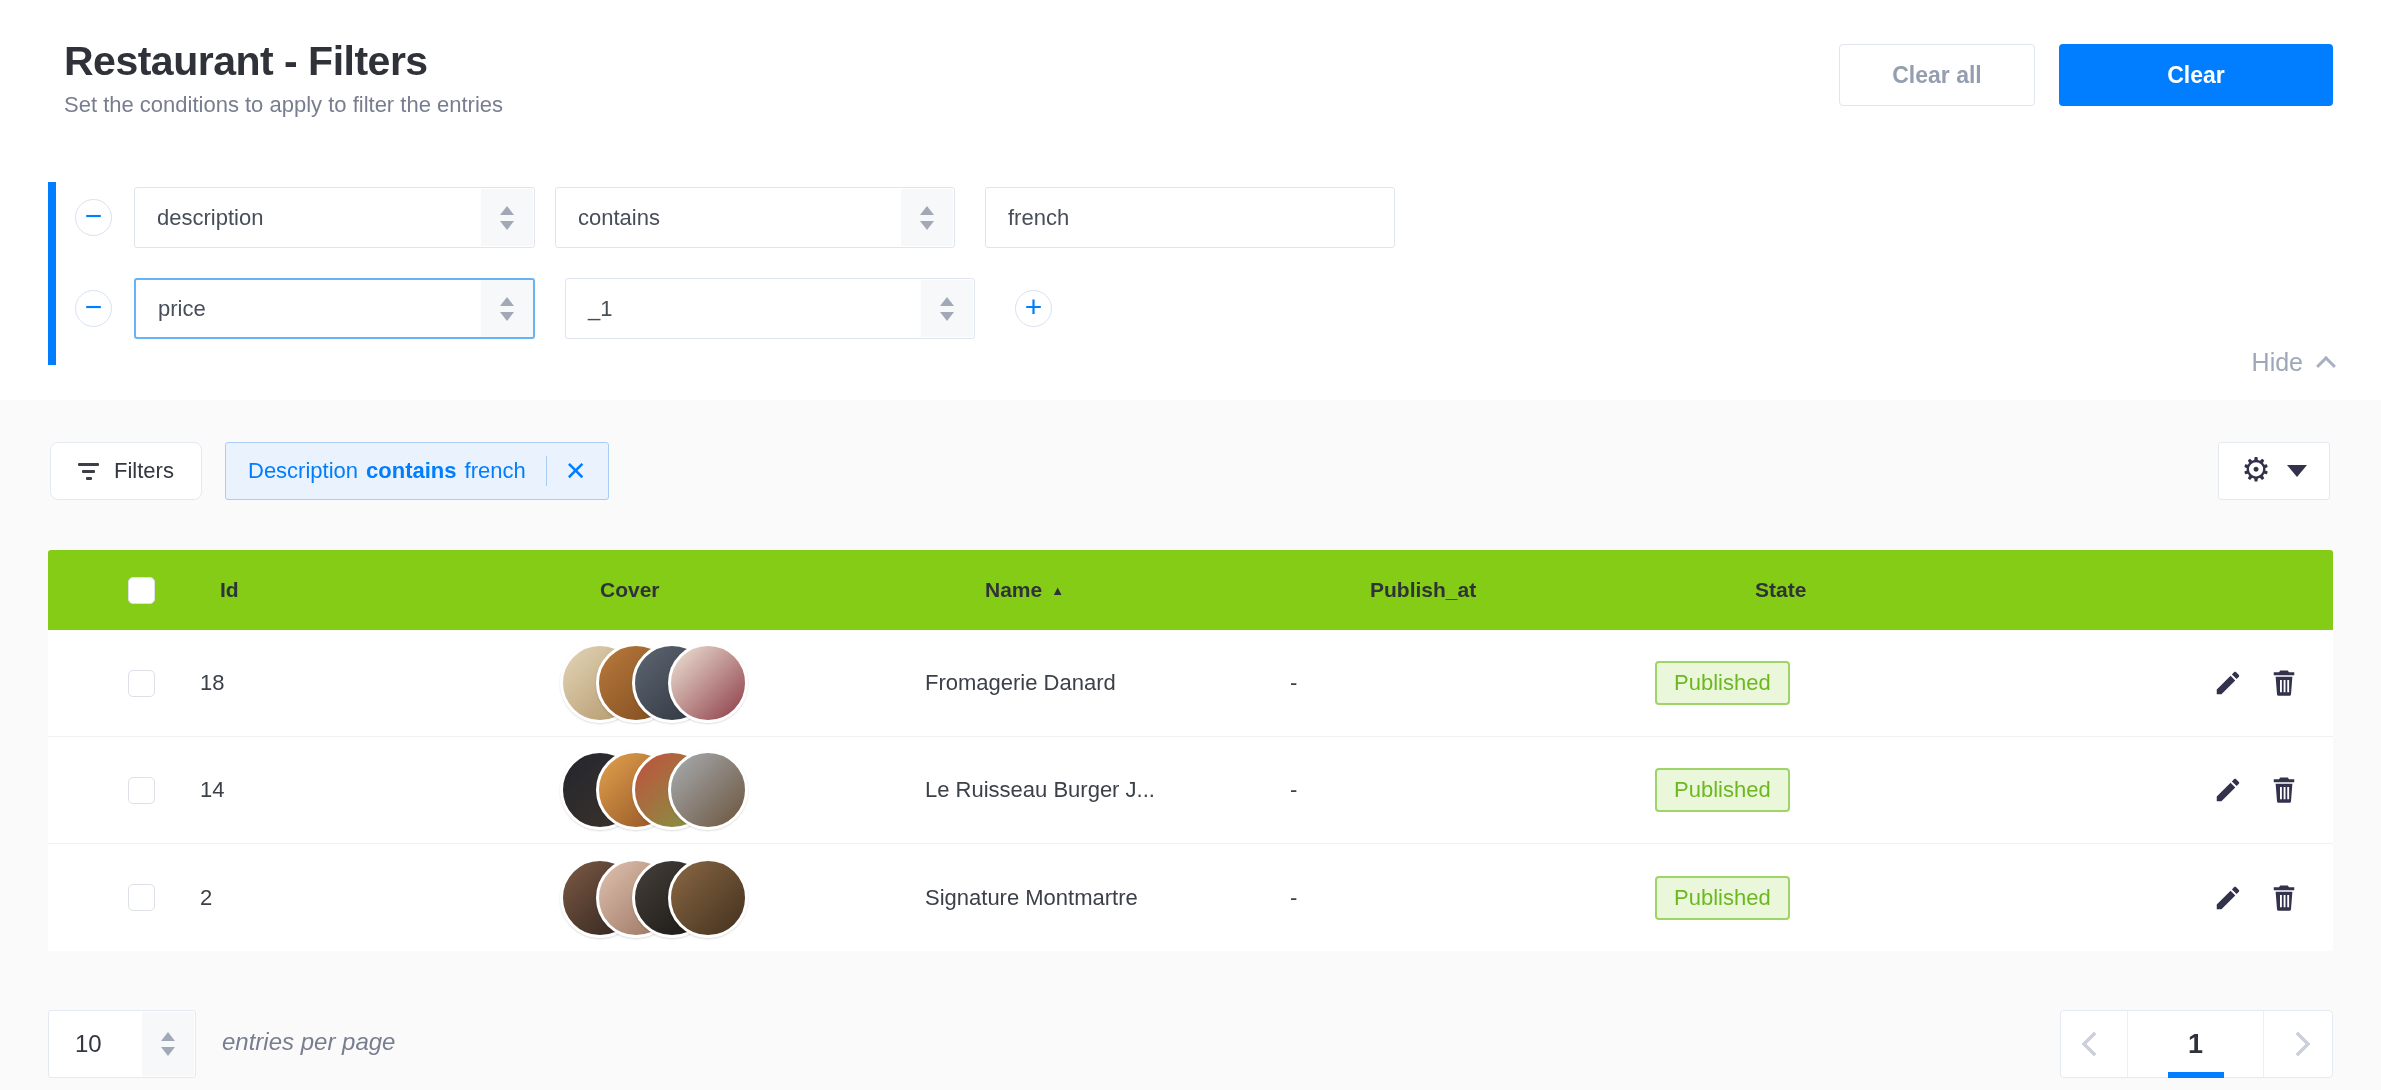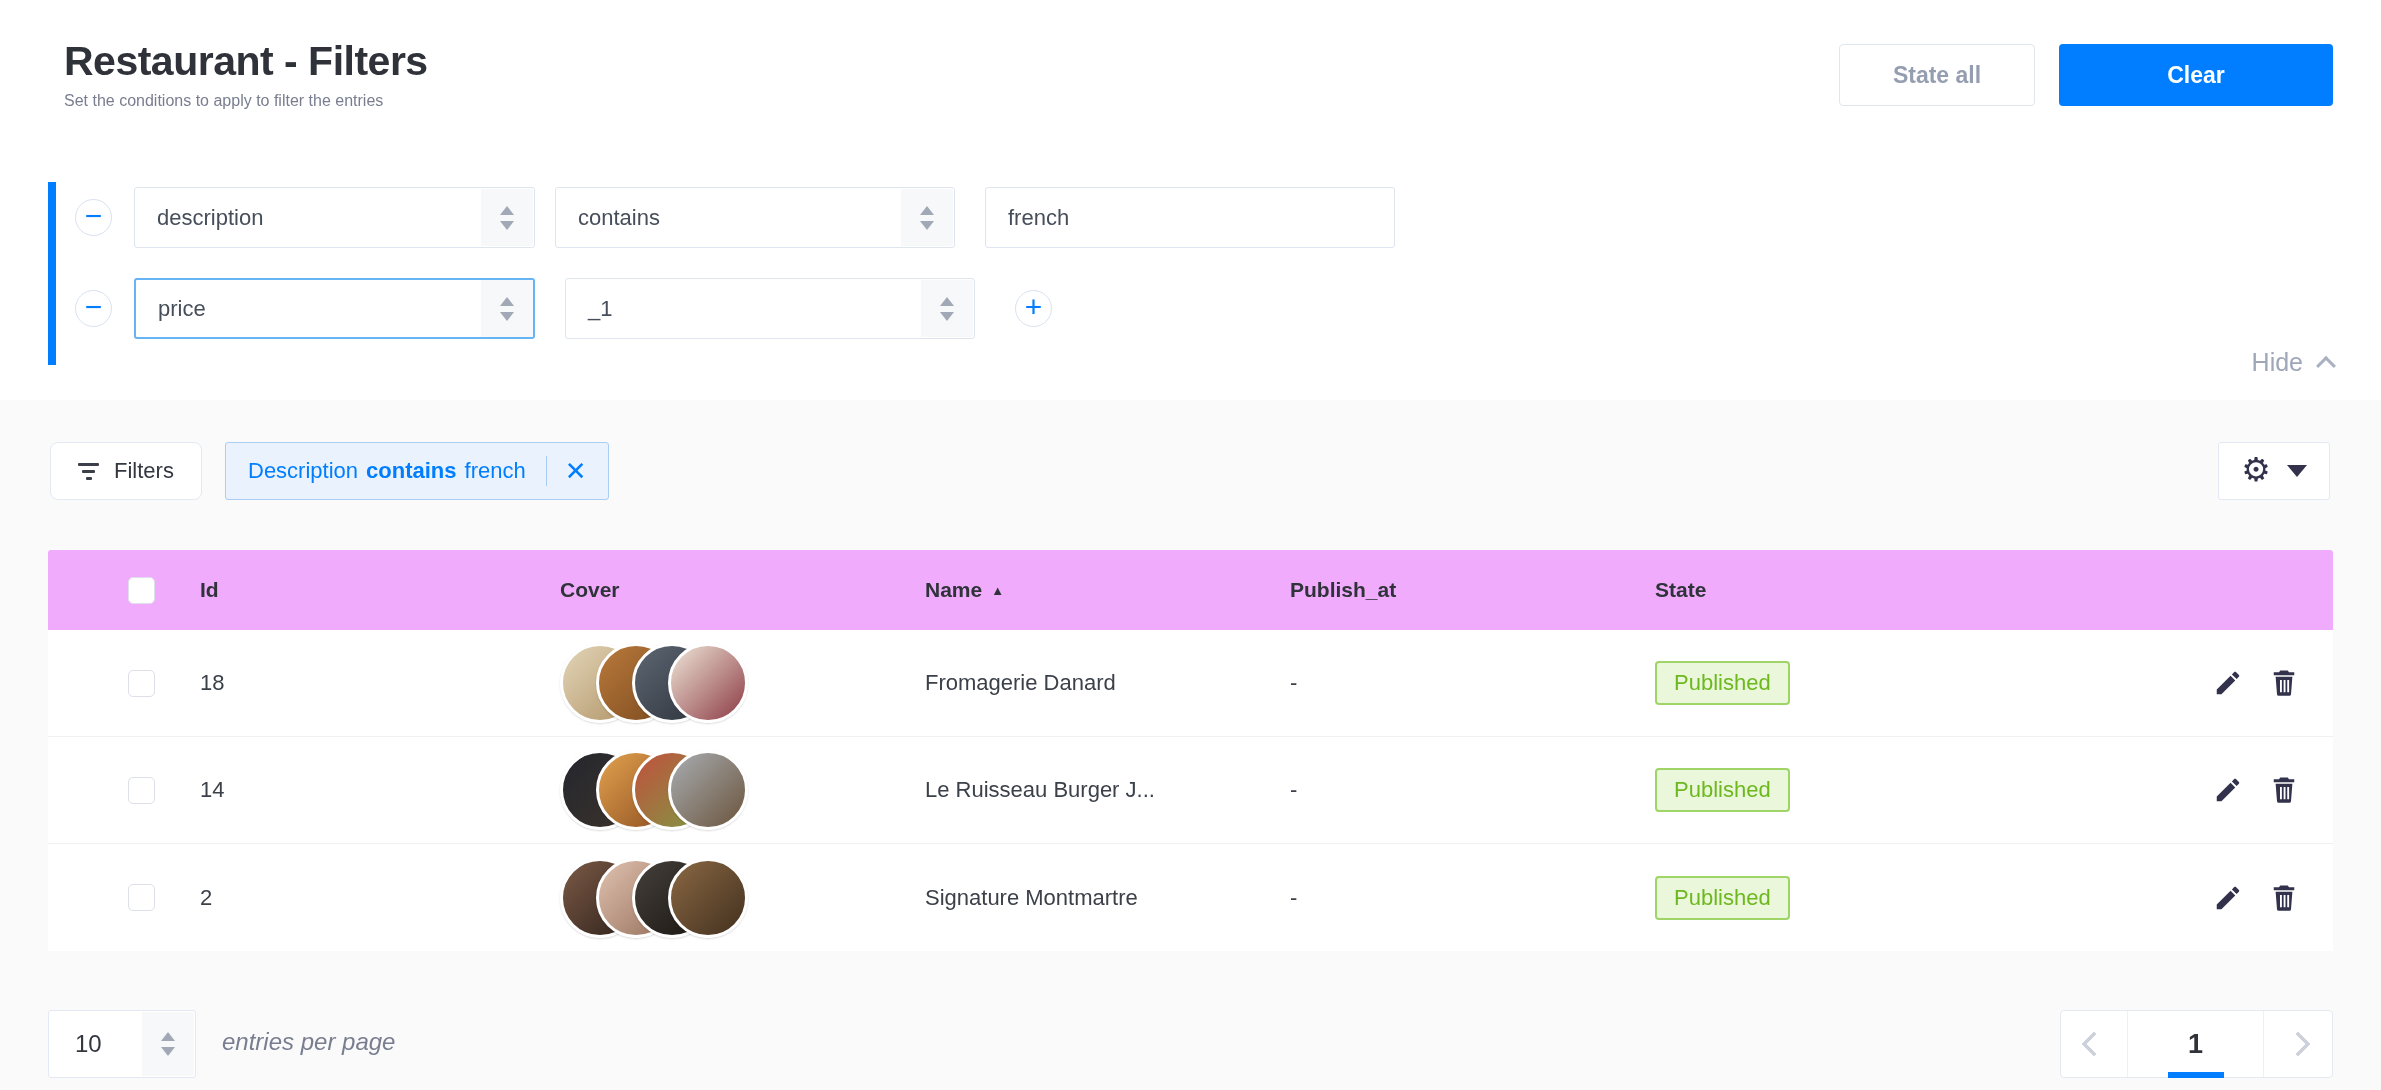--- a/index.html
+++ b/index.html
@@ -10,21 +10,21 @@
     position: relative;
     overflow: hidden;
     color: #333740;
   }
   .canvas { position: absolute; inset: 0; }
 
   
   .top-section { position: absolute; top: 0; left: 0; right: 0; height: 400px; background: #ffffff; }
   .header-bar { display: flex; justify-content: space-between; align-items: flex-start; padding: 38px 48px 0 64px; }
   .page-title { font-size: 41px; font-weight: 700; color: #2f3339; letter-spacing: -0.5px; }
-  .page-subtitle { font-size: 16px; color: #787e8f; margin-top: 7px; }
+  .page-subtitle { font-size: 22px; color: #787e8f; margin-top: 7px; }
   .header-actions { display: flex; gap: 24px; margin-top: 6px; }
   .btn { display: flex; align-items: center; justify-content: center; border-radius: 4px; cursor: pointer; font-family: inherit; }
   .btn-clear { width: 196px; height: 62px; background: #fff; border: 1px solid #e0e5ee; color: #959eb0; font-size: 23px; font-weight: 700; }
   .btn-apply { width: 274px; height: 62px; background: var(--accent); border: none; color: #fff; font-size: 23px; font-weight: 700; }
 
   
   .filter-block { position: absolute; left: 48px; top: 182px; right: 48px; height: 200px; }
   .blue-bar { position: absolute; left: 0; top: 0; width: 8px; height: 183px; background: var(--accent); }
   .frows { padding-top: 5px; }
   .frow { display: flex; align-items: center; height: 61px; }
@@ -66,21 +66,21 @@
   .tag-divider { width: 1px; height: 30px; background: #a9cdf4; margin: 0 18px 0 20px; }
   .tag-close { font-size: 26px; color: var(--accent); cursor: pointer; line-height: 1; }
   .gear-btn { position: absolute; right: 3px; top: 0; width: 112px; height: 58px; background: #fff; border: 1px solid #e3e9f3;
     border-radius: 3px; display: flex; align-items: center; justify-content: center; gap: 16px; cursor: pointer; }
   .gear-glyph { font-size: 33px; color: #32324d; line-height: 1; transform: translateY(-2px); }
   .caret-down { width: 0; height: 0; border-left: 10px solid transparent; border-right: 10px solid transparent; border-top: 12px solid #32324d; }
 
   
   .table { position: absolute; left: 48px; right: 48px; top: 150px; background: #fff; border-radius: 3px; }
   .grid { display: grid; grid-template-columns: 152px 360px 365px 365px 365px 1fr 170px; align-items: center; }
-  .thead { height: 80px; background: #f0abfc; border-radius: 3px 3px 0 0; font-size: 21px; font-weight: 700; color: #2f3339; }
+  .thead { height: 80px; background: #84cc16; border-radius: 3px 3px 0 0; font-size: 21px; font-weight: 700; color: #2f3339; gap: 20px; }
   .trow { height: 107px; background: #fff; border-bottom: 1px solid #f1f1f2; font-size: 22px; color: #3b4049; }
   .trow:last-child { border-bottom: none; }
   .cb { width: 27px; height: 27px; border: 1px solid #dde0e8; border-radius: 5px; background: #fff; margin-left: 80px; cursor: pointer; }
   .th-name { display: flex; align-items: center; gap: 9px; cursor: pointer; }
   .sort-arrow { font-size: 13px; color: #2f3339; }
   .cover-stack { display: flex; }
   .avatar { width: 80px; height: 80px; border-radius: 50%; border: 3px solid #fff; flex: none;
     box-shadow: 0 1px 2px rgba(0,0,0,0.15); }
   .avatar + .avatar { margin-left: -44px; }
   .badge { display: inline-block; padding: 7px 17px; font-size: 22px; color: var(--pub-text);
@@ -106,21 +106,21 @@
 
 <div class="canvas">
 
   <div class="top-section">
     <div class="header-bar">
       <div>
         <div class="page-title">Restaurant - Filters</div>
         <div class="page-subtitle">Set the conditions to apply to filter the entries</div>
       </div>
       <div class="header-actions">
-        <button class="btn btn-clear">State all</button>
+        <button class="btn btn-clear">Clear all</button>
         <button class="btn btn-apply">Clear</button>
       </div>
     </div>
 
     <div class="filter-block">
       <div class="blue-bar"></div>
       <div class="frows">
 
         <div class="frow">
           <button class="circle-btn">

